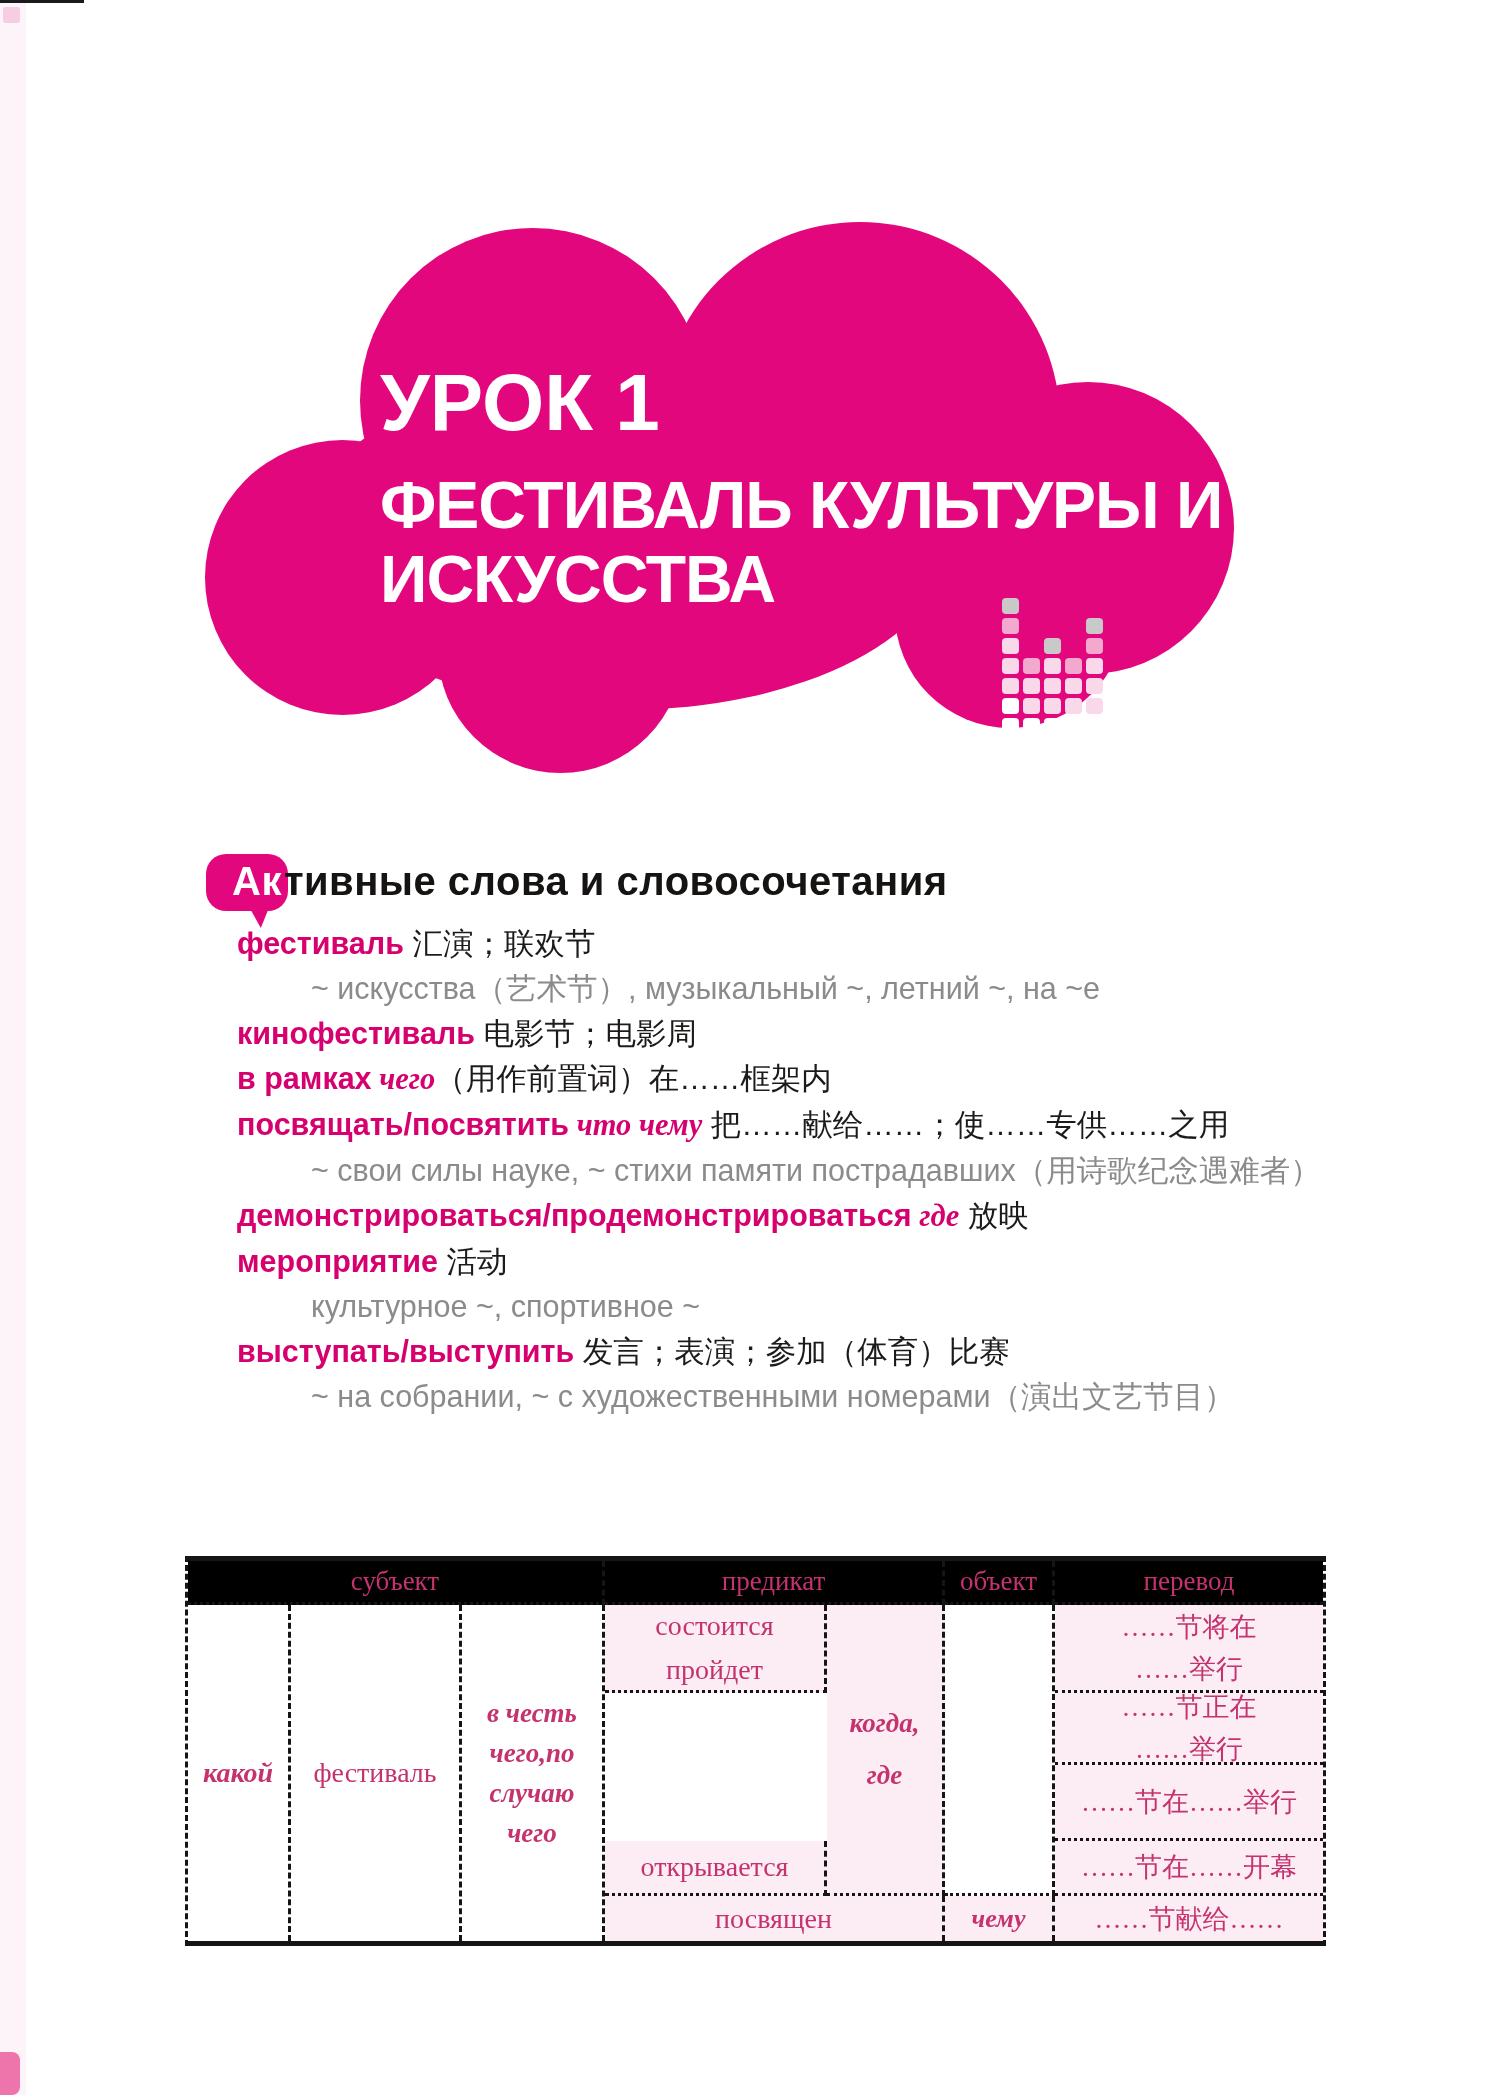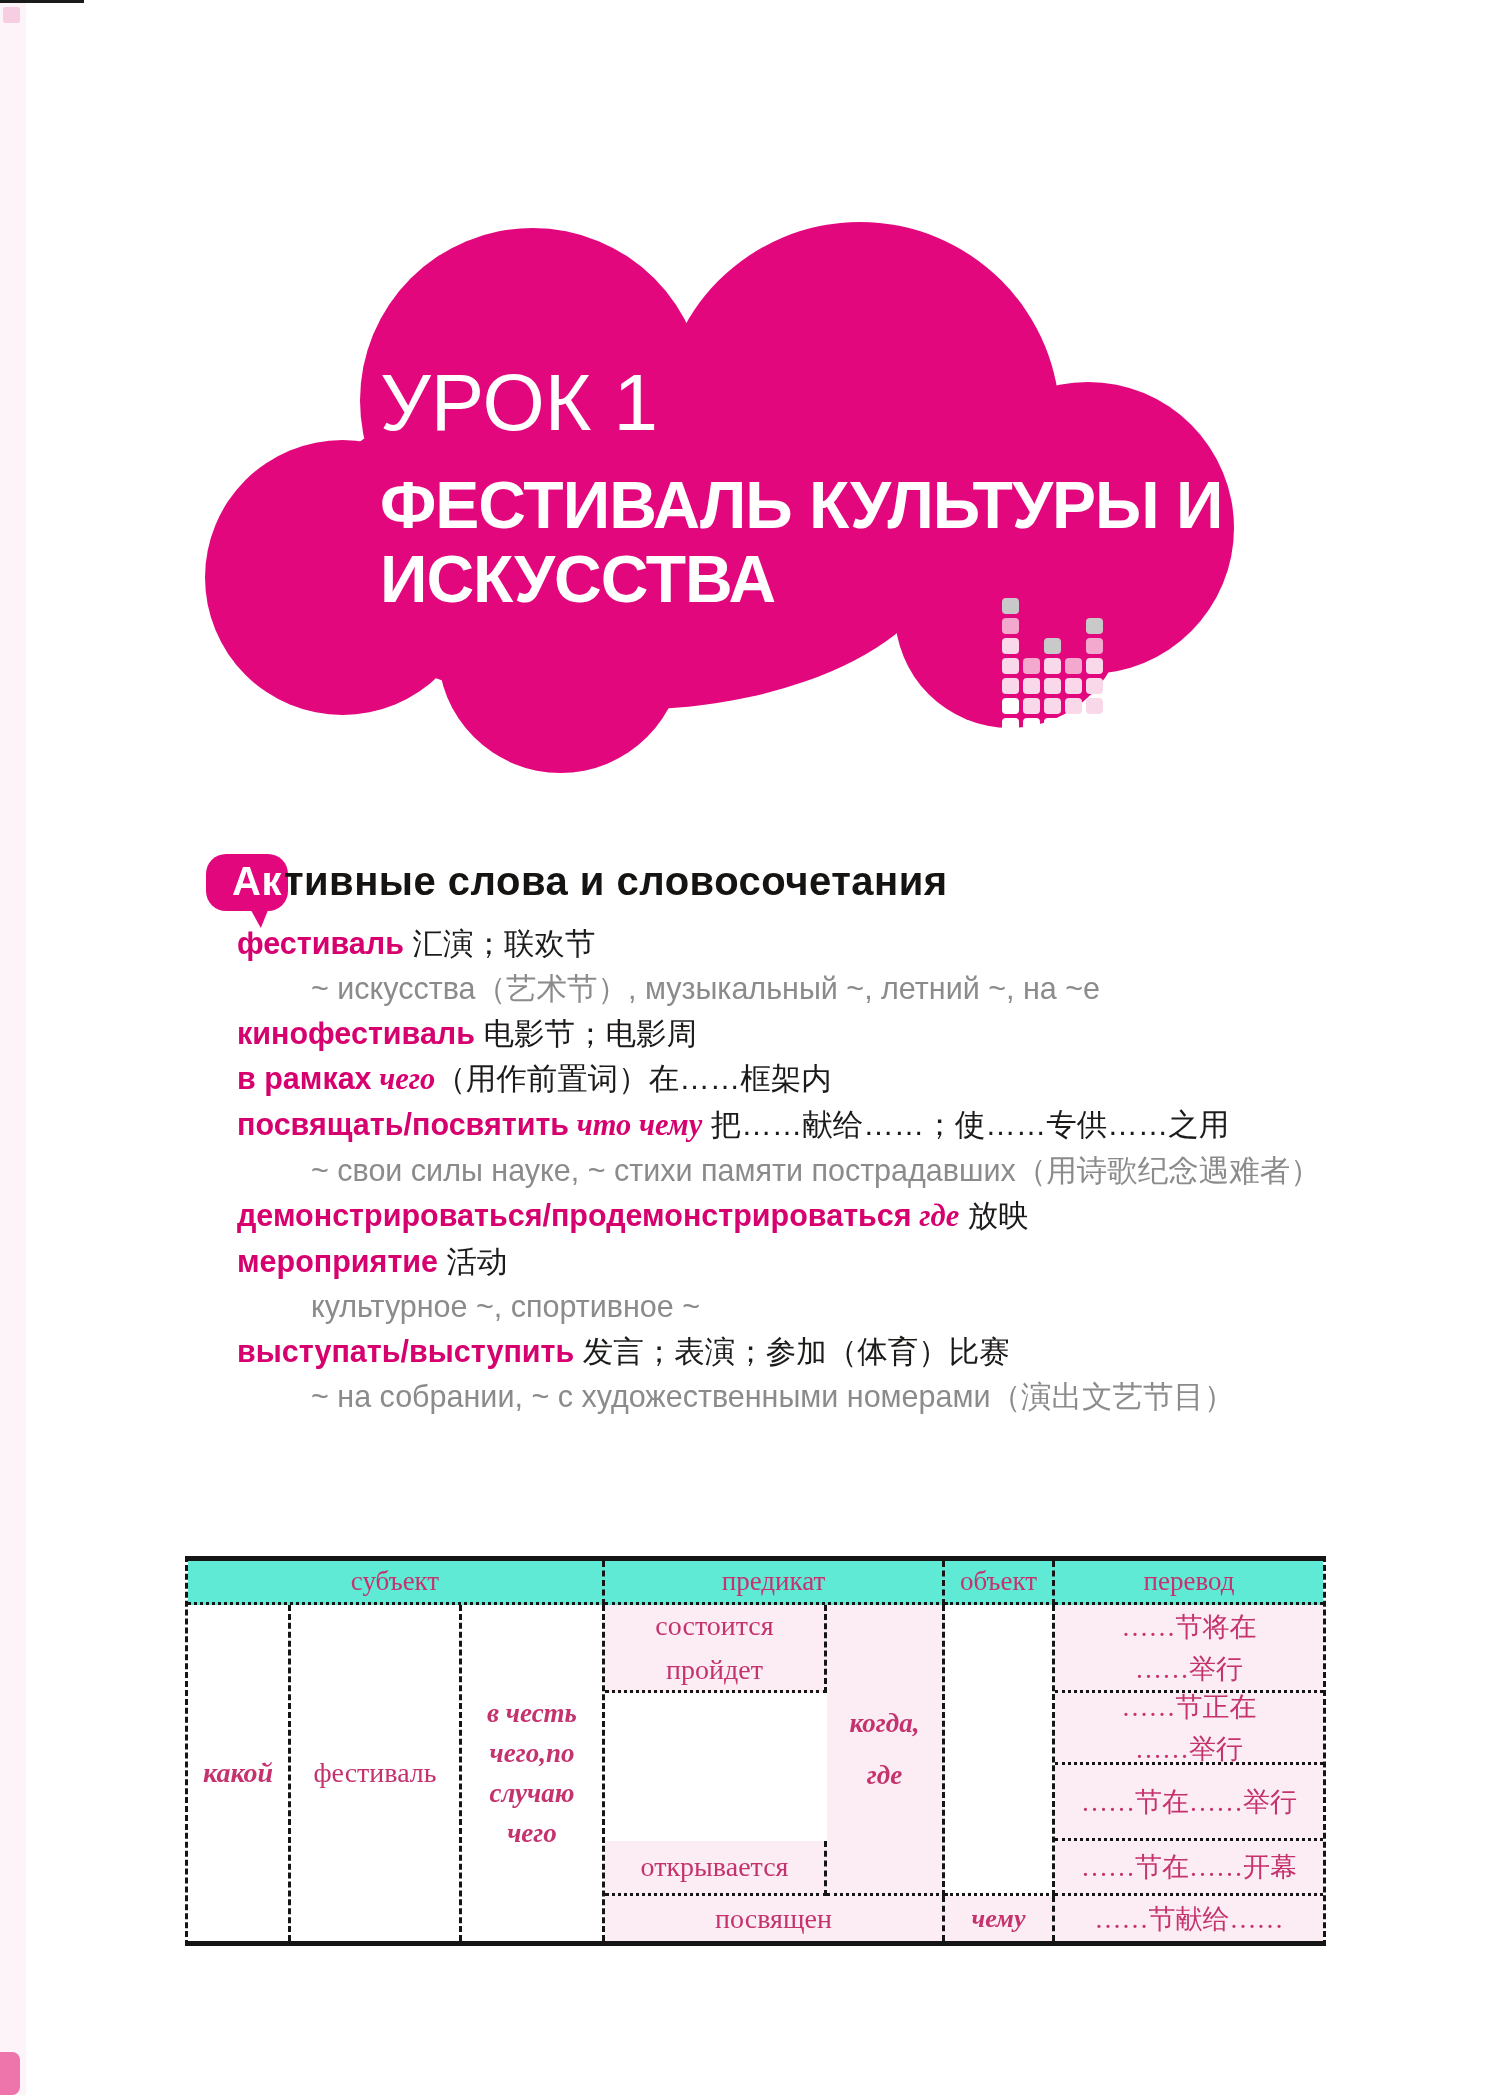--- a/index.html
+++ b/index.html
@@ -16,21 +16,21 @@
   .cloud{position:absolute;left:0;top:0;width:1504px;height:800px;}
   .cloud .lump{position:absolute;background:#e3077e;border-radius:50%;}
   .c1{left:205px;top:440px;width:275px;height:275px;}
   .c2{left:360px;top:228px;width:345px;height:345px;}
   .c3{left:660px;top:222px;width:400px;height:400px;}
   .c4{left:942px;top:382px;width:292px;height:292px;}
   .c5{left:895px;top:498px;width:230px;height:230px;}
   .c6{left:438px;top:528px;width:245px;height:245px;}
   .c7{left:300px;top:370px;width:650px;height:340px;border-radius:42%;}
   .cloud-text{position:absolute;left:380px;top:352px;color:#ffffff;z-index:3;}
-  .cloud-lesson{font-size:80px;font-weight:normal;letter-spacing:0px;line-height:102px;}
+  .cloud-lesson{font-size:80px;font-weight:bold;letter-spacing:0px;line-height:102px;}
   .cloud-title{font-size:66px;font-weight:bold;letter-spacing:-1px;line-height:74px;margin-top:14px;}
 
   
   .equalizer{position:absolute;left:1000px;top:596px;z-index:4;}
   .eq-row{display:flex;}
   .eq-cell{width:17px;height:16px;margin:2px;border-radius:4px;}
 
   
   .section-title{position:absolute;margin:8px;font-size:40px;font-weight:bold;color:#161412;
                  letter-spacing:0.5px;white-space:nowrap;}
@@ -55,21 +55,21 @@
   .rb{position:absolute;left:185px;top:1556px;display:grid;
       grid-template-columns:103px 171px 143px 222px 118px 110px 268px;
       grid-template-rows:44px 88px 72px 76px 55px 45px;
       border-top:5px solid #151515;border-bottom:5px solid #151515;
       border-left:3px dashed #151515;border-right:3px dashed #151515;
       background:#ffffff;font-family:"Liberation Serif",serif;color:#c5336f;}
   .cell{display:flex;align-items:center;justify-content:center;text-align:center;font-size:28px;}
   .br{border-right:3px dashed #151515;}
   .bb{border-bottom:3px dotted #151515;}
   .pinkbg{background:#fcecf3;}
-  .hdr{background:#5eead4;border-bottom:3px dotted #151515;font-size:27px;}
+  .hdr{background:#000000;border-bottom:3px dotted #151515;font-size:27px;}
   .h1{grid-column:1/4;grid-row:1;}
   .h2{grid-column:4/6;grid-row:1;}
   .h3{grid-column:6/7;grid-row:1;}
   .h4{grid-column:7/8;grid-row:1;}
   .sub1{grid-column:1;grid-row:2/7;font-weight:bold;font-style:italic;}
   .sub2{grid-column:2;grid-row:2/7;}
   .sub3{grid-column:3;grid-row:2/7;font-weight:bold;font-style:italic;white-space:pre-line;line-height:40px;font-size:27px;}
   .v1{grid-column:4;grid-row:2;white-space:pre-line;line-height:44px;}
   .v2{grid-column:4;grid-row:3;}
   .v3{grid-column:4;grid-row:4;white-space:pre-line;line-height:40px;}

